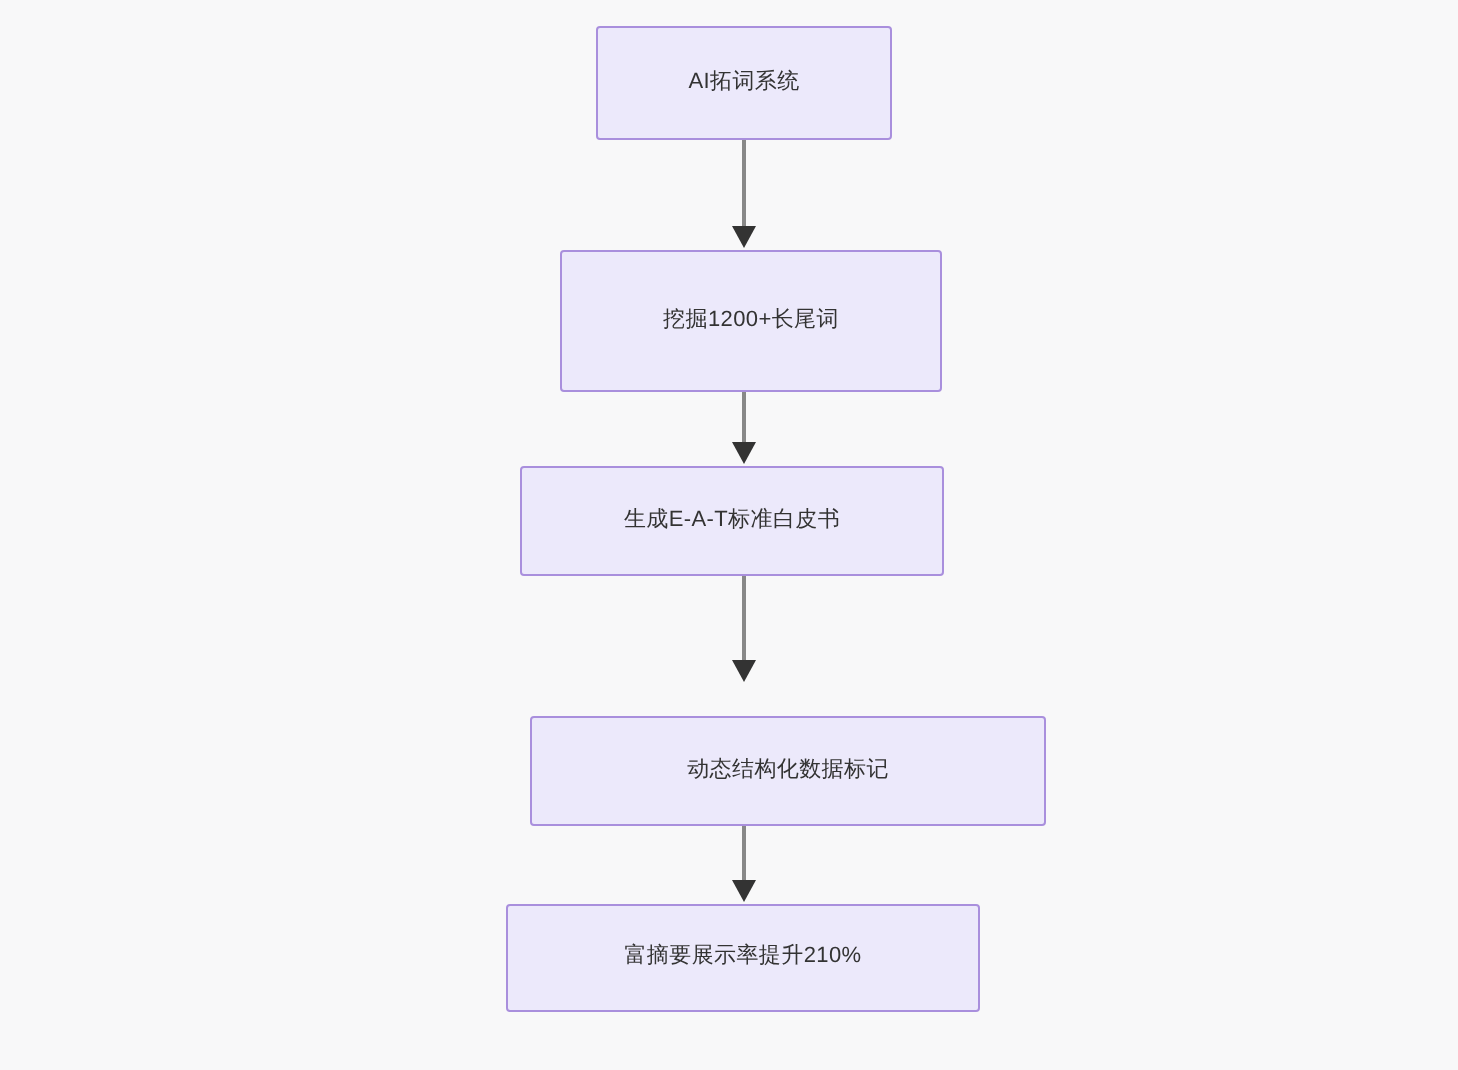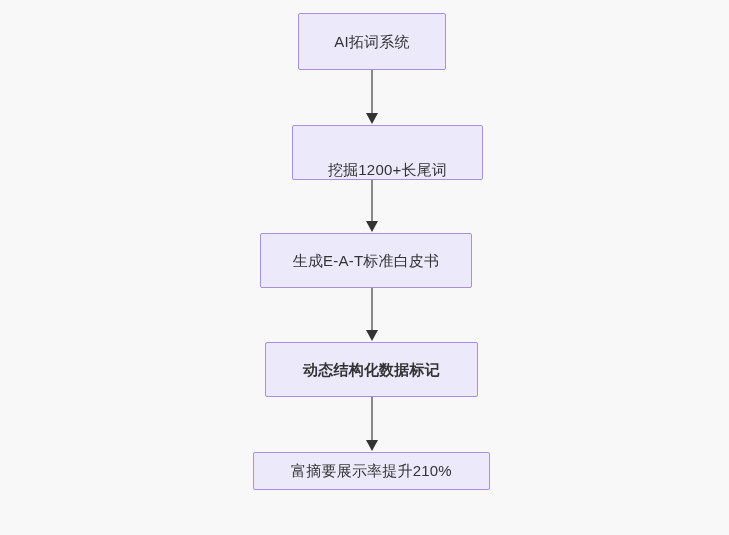--- a/index.html
+++ b/index.html
@@ -21,21 +21,21 @@
   .node {
     position: absolute;
     box-sizing: border-box;
     background: #ece9fb;
     border: 1px solid #a98fdd;
     border-radius: 2px;
     display: flex;
     align-items: center;
     justify-content: center;
     color: #333333;
-    font-size: 15px;
+    font-size: 11px;
     line-height: 1.2;
     letter-spacing: 0.2px;
     white-space: nowrap;
   }
   .node-label {
     pointer-events: none;
   }
   .edge {
     position: absolute;
     width: 24px;
@@ -75,29 +75,29 @@
     <svg width="24" height="55" viewBox="0 0 24 55" xmlns="http://www.w3.org/2000/svg">
       <line x1="12" y1="0" x2="12" y2="45" stroke="#888888" stroke-width="2"></line>
       <polygon points="12,54 6,43 18,43" fill="#333333"></polygon>
     </svg>
   </div>
 
   <div class="node" style="left:298px; top:13px; width:148px; height:57px;">
     <span class="node-label">AI拓词系统</span>
   </div>
 
-  <div class="node" style="left:292px; top:125px; width:191px; height:55px;align-items:flex-end;">
+  <div class="node" style="left:280px; top:125px; width:191px; height:71px;">
     <span class="node-label">挖掘1200+长尾词</span>
   </div>
 
   <div class="node" style="left:260px; top:233px; width:212px; height:55px;">
     <span class="node-label">生成E-A-T标准白皮书</span>
   </div>
 
-  <div class="node" style="left:265px; top:342px; width:213px; height:55px;font-weight:bold;">
+  <div class="node" style="left:265px; top:358px; width:258px; height:55px;">
     <span class="node-label">动态结构化数据标记</span>
   </div>
 
-  <div class="node" style="left:253px; top:452px; width:237px; height:38px;">
+  <div class="node" style="left:253px; top:452px; width:237px; height:54px;">
     <span class="node-label">富摘要展示率提升210%</span>
   </div>
 
 </div>
 
 </body></html>

